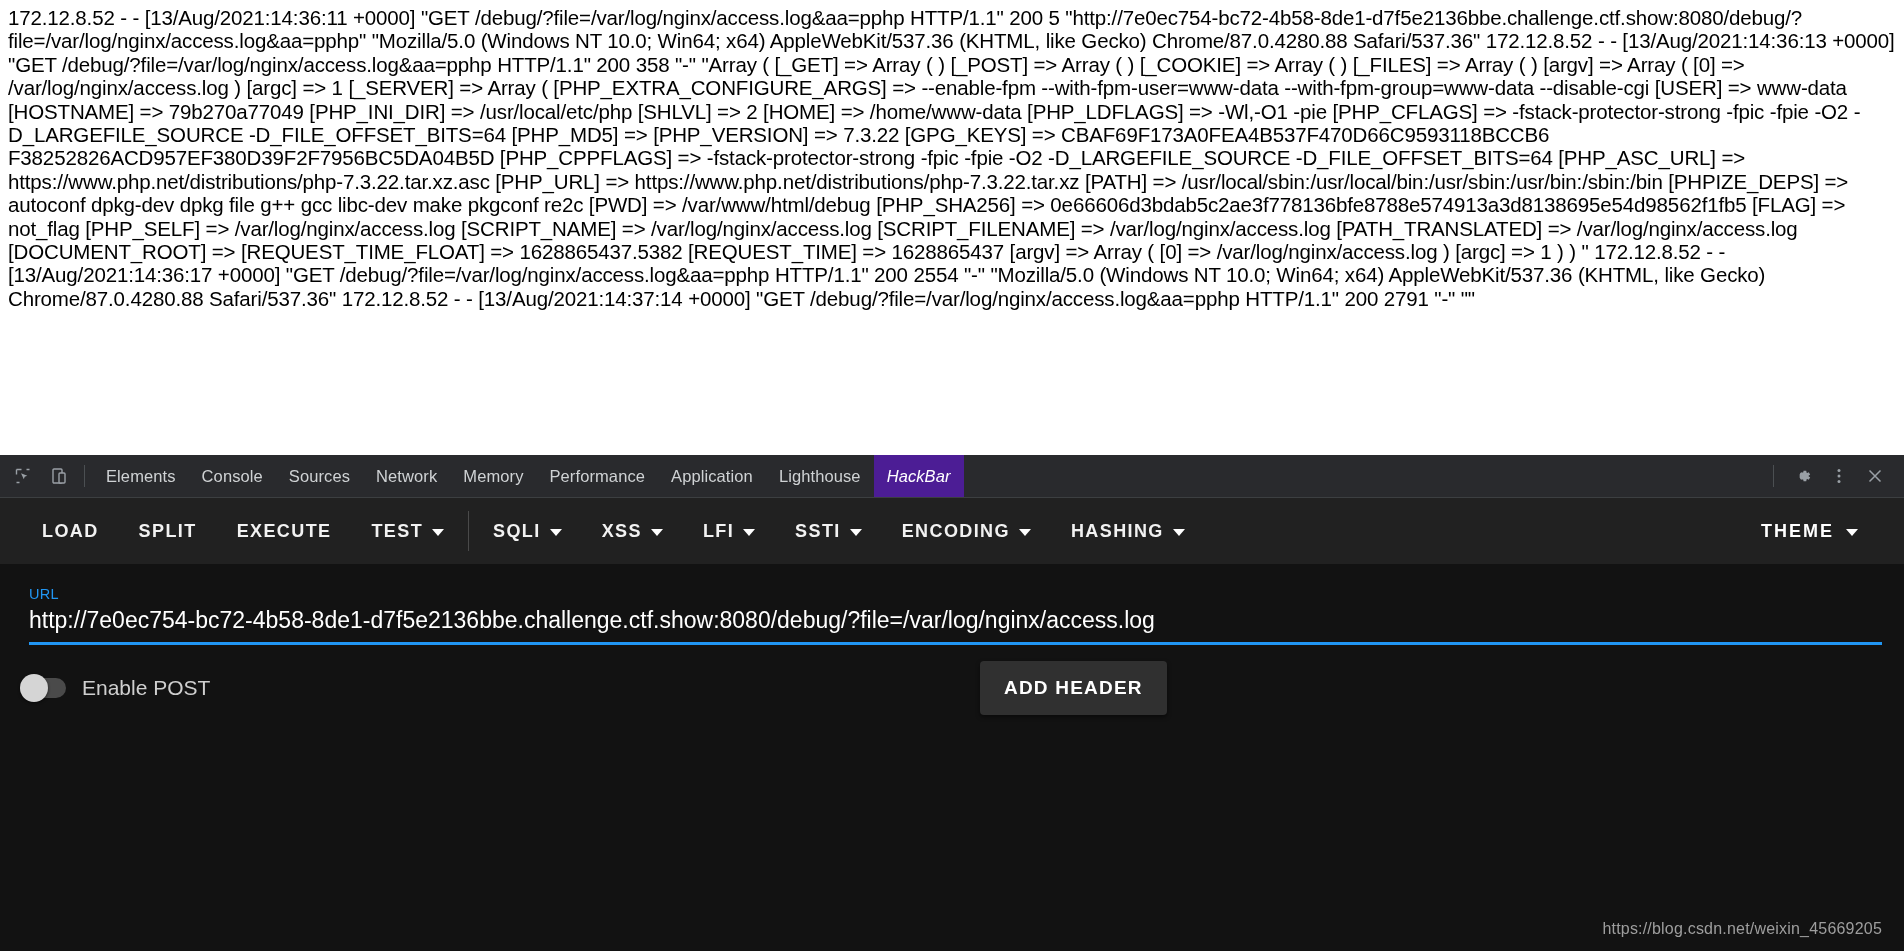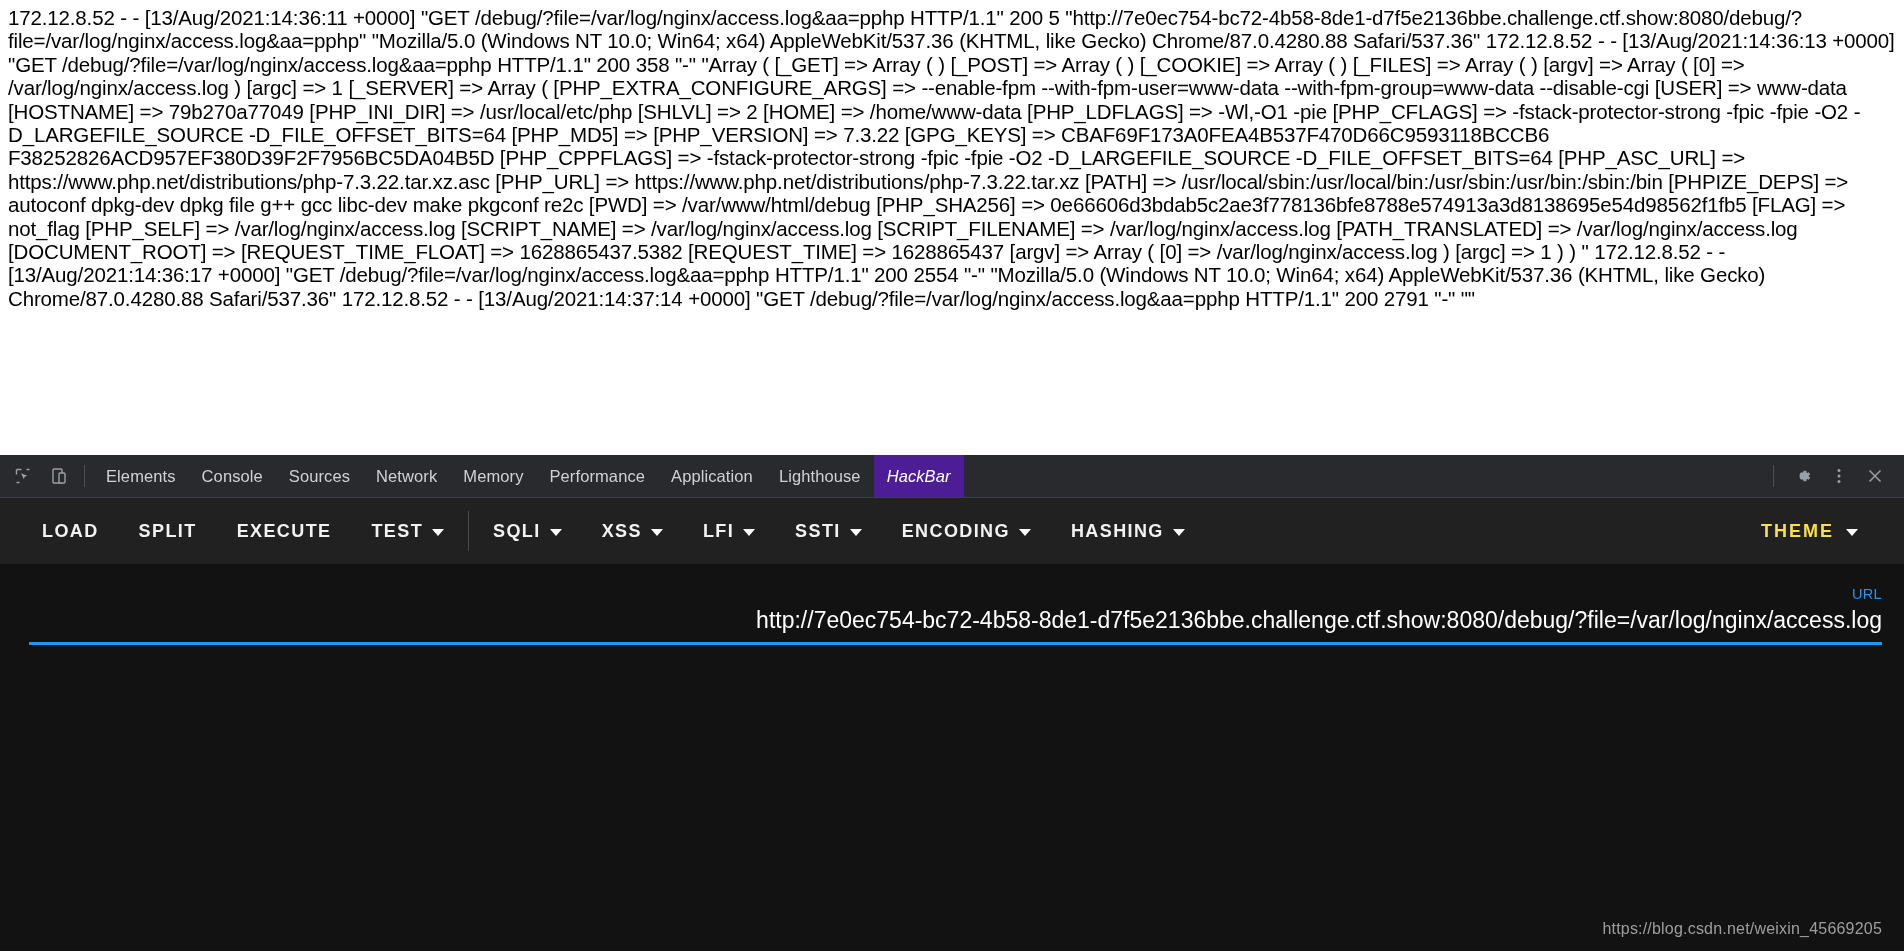--- a/index.html
+++ b/index.html
@@ -39,21 +39,20 @@
     letter-spacing: -0.15px;
   }
 
   
   .devtools {
     position: absolute;
     left: 0; top: 455px;
     width: 1904px;
     height: 496px;
     background: #202124;
-    text-align: right;
   }
   .dt-tabbar {
     position: relative;
     height: 42px;
     background: #292a2d;
     border-bottom: 1px solid #3c3f41;
     display: flex;
     align-items: stretch;
   }
   .dt-tool-icons {
@@ -147,21 +146,21 @@
     border-top: 7px solid #ffffff;
     display: inline-block;
     margin-top: 2px;
   }
   .hb-theme {
     margin-left: auto;
     display: flex;
     align-items: center;
     gap: 12px;
     padding-right: 24px;
-    color: #fde047;
+    color: #ffffff;
     font-size: 18px;
     font-weight: bold;
     letter-spacing: 2px;
   }
 
   
   .hb-url-wrap {
     padding: 22px 22px 0 22px;
     margin-left: 7px;
   }
@@ -365,17 +364,26 @@
           <span class="caret"></span>
         </div>
       </div>
 
       <div class="hb-url-wrap">
         <div class="hb-url-label">URL</div>
         <div class="hb-url-value">http://7e0ec754-bc72-4b58-8de1-d7f5e2136bbe.challenge.ctf.show:8080/debug/?file=/var/log/nginx/access.log</div>
         <div class="hb-url-underline"></div>
       </div>
 
+      <div class="hb-row2">
+        <div class="toggle">
+          <div class="toggle-track">
+            <div class="toggle-knob"></div>
+          </div>
+          <div class="toggle-label">Enable POST</div>
+        </div>
+        <div class="add-header-btn">ADD HEADER</div>
+      </div>
 
       <div class="watermark">https://blog.csdn.net/weixin_45669205</div>
     </div>
   </div>
 </div>
 
 </body></html>

